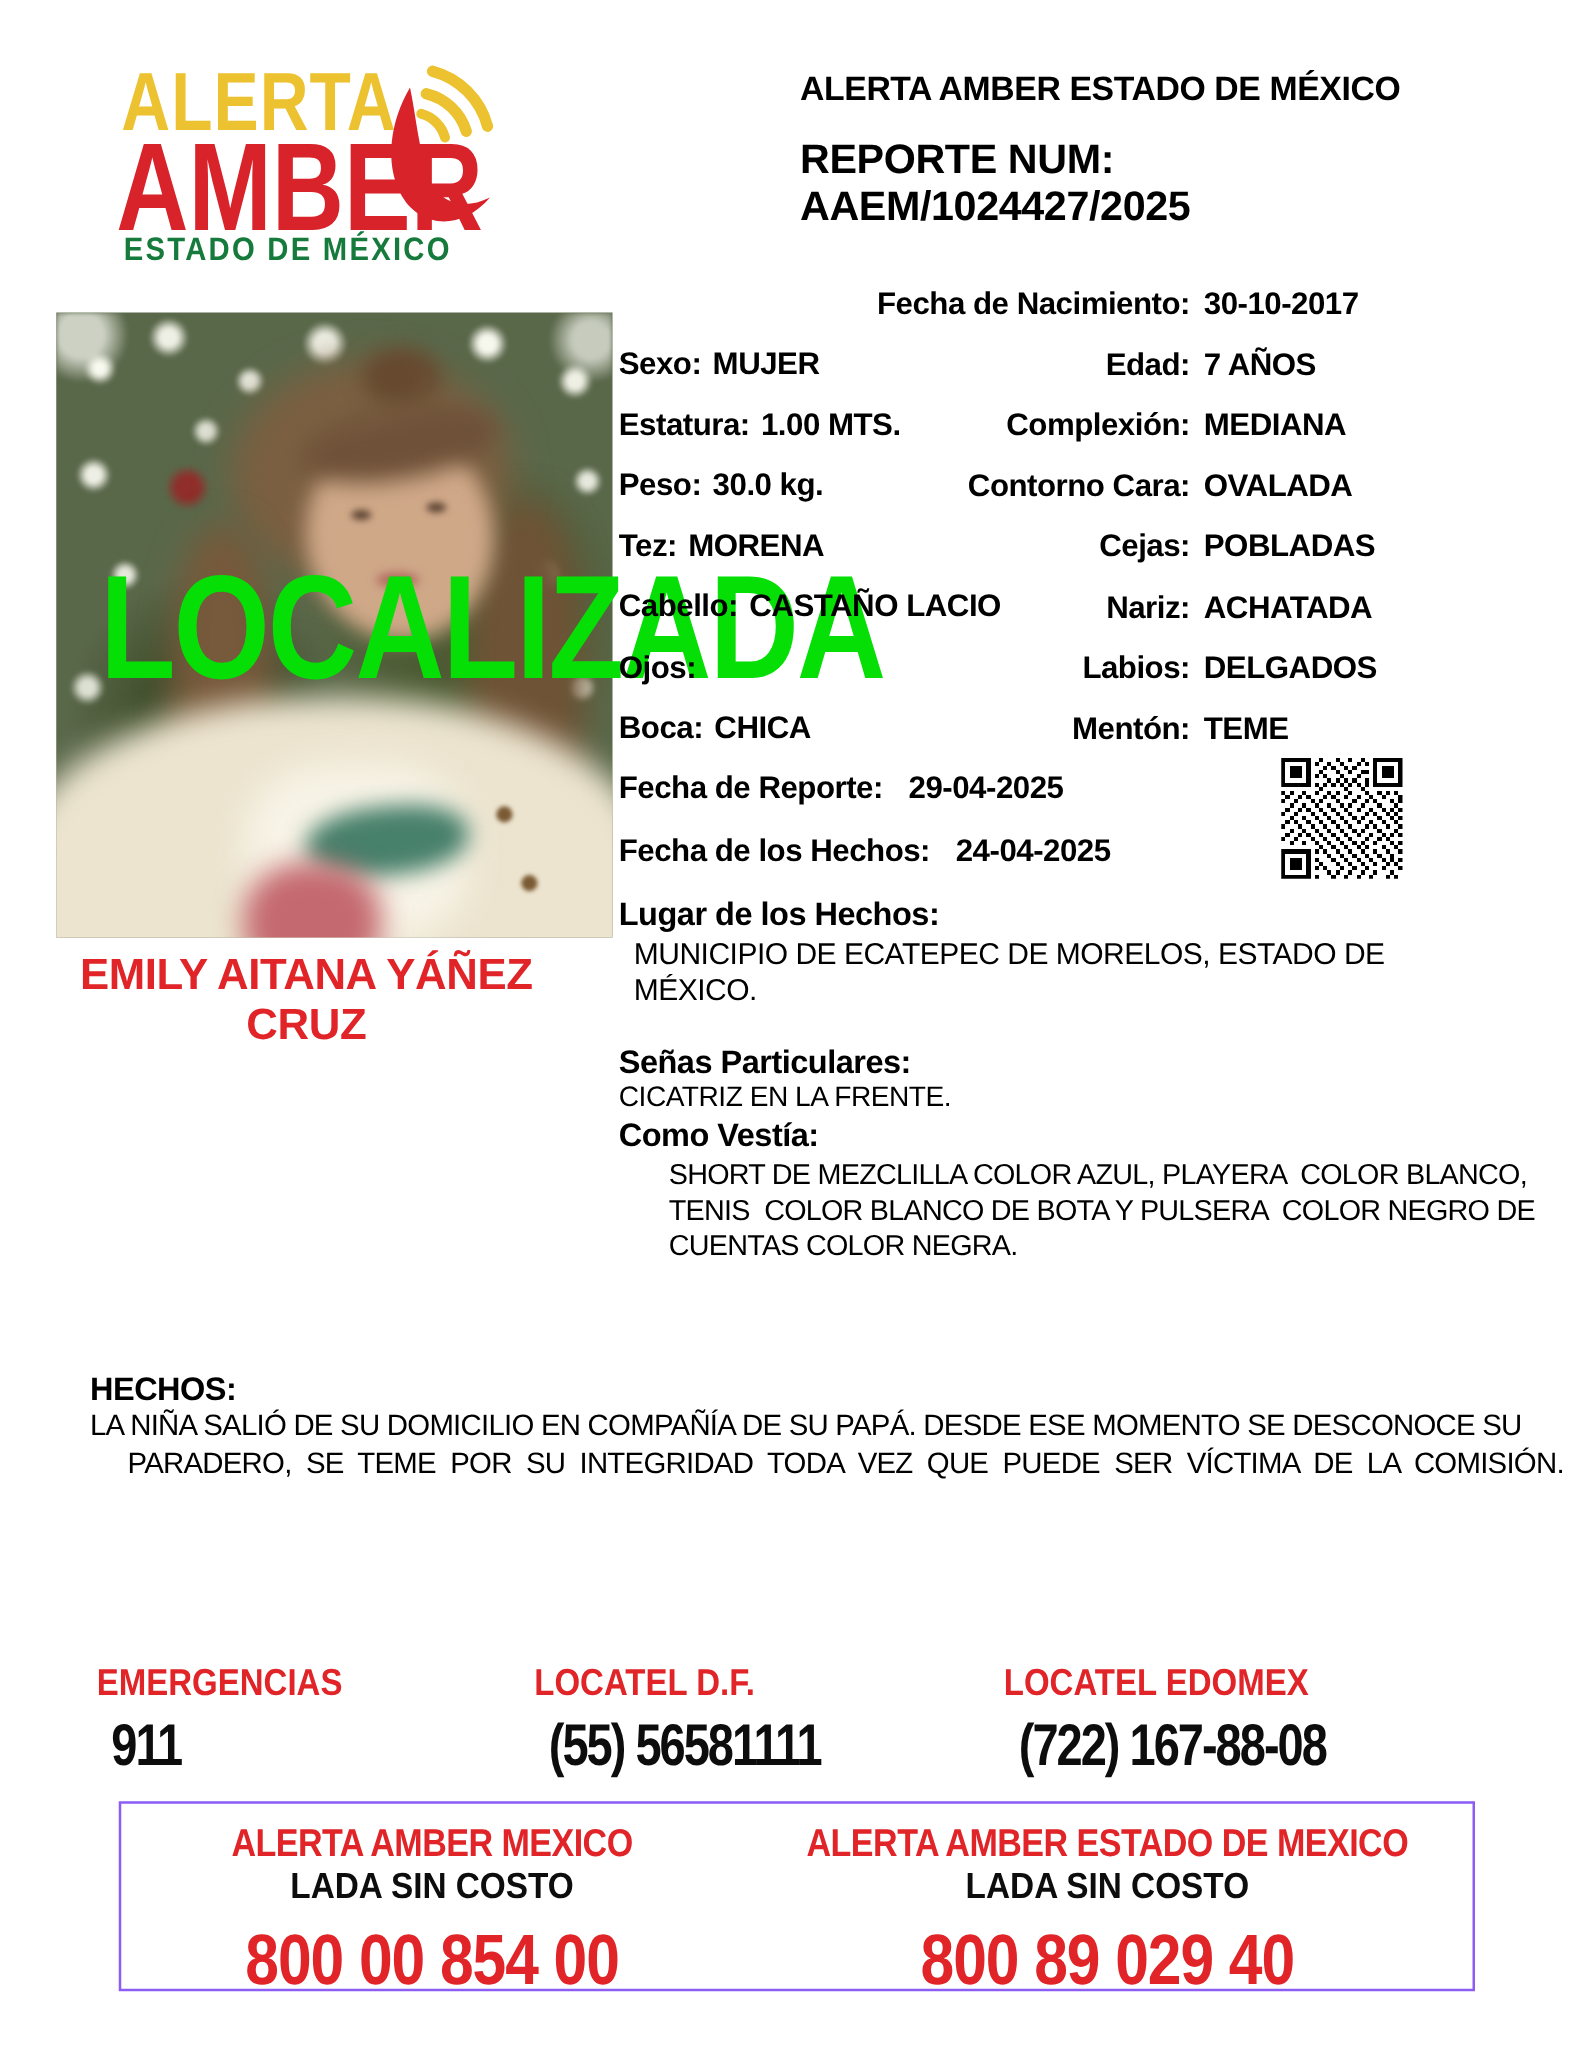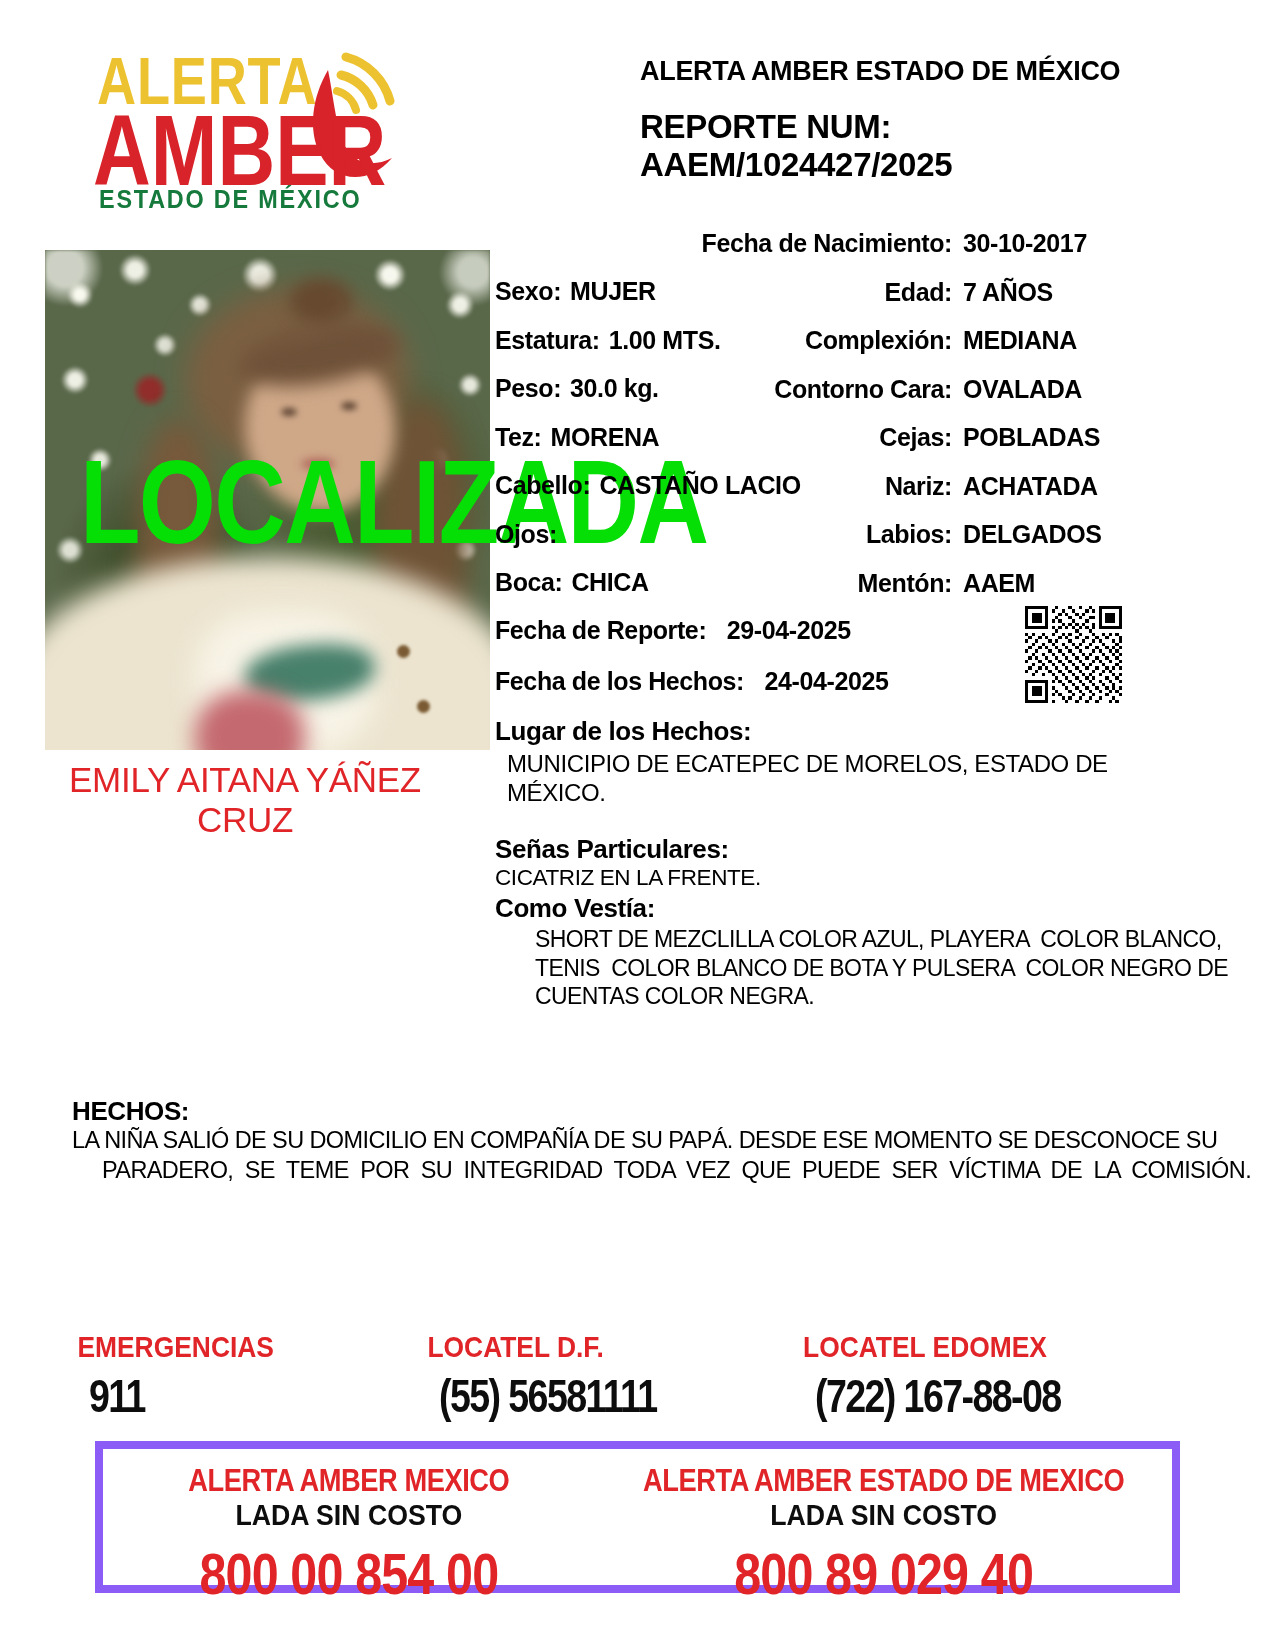--- a/index.html
+++ b/index.html
@@ -63,21 +63,21 @@
   .gpink{left:150px;top:440px;width:110px;height:95px;background:#c4696f;border-radius:45%;filter:blur(11px);}
   .btn{width:13px;height:13px;background:#7a5a33;border-radius:50%;filter:blur(1.5px);}
   .b1{left:352px;top:395px;} .b2{left:372px;top:450px;}
 
   
   .localizada{position:absolute;left:80px;top:452px;z-index:6;font-size:118px;line-height:100px;font-weight:bold;
               color:var(--localizada-green,#06df06);transform:scaleX(.84);transform-origin:left;white-space:nowrap;letter-spacing:-2px;}
 
   
   .name{position:absolute;left:40px;top:760px;width:410px;text-align:center;
-        color:var(--red,#e02428);font-weight:normal;font-size:35px;line-height:40px;letter-spacing:-.3px;}
+        color:var(--red,#e02428);font-weight:bold;font-size:35px;line-height:40px;letter-spacing:-.3px;}
 
   
   .fields{font-weight:bold;font-size:25px;letter-spacing:-.4px;white-space:nowrap;}
   .col-right{position:absolute;left:640px;top:230px;z-index:7;}
   .col-left {position:absolute;left:495px;top:278px;z-index:7;}
   .frow{height:48.5px;line-height:26px;display:flex;}
   .flabel{}
   .col-right .flabel{width:312px;text-align:right;}
   .col-right .fvalue{margin-left:11px;}
   .col-left .fvalue{margin-left:9px;}
@@ -101,21 +101,21 @@
   .spread{word-spacing:5.5px;margin-left:30px;}
 
   
   .contact{position:absolute;top:1330px;}
   .c1{left:60px;width:290px;} .c2{left:410px;width:290px;} .c3{left:785px;width:300px;}
   .c-label{color:var(--red,#e02428);font-weight:bold;font-size:30px;transform:scaleX(.88);transform-origin:center;white-space:nowrap;}
   .c-number{color:#0d0d0d;font-weight:bold;font-size:47px;margin-top:4px;letter-spacing:-2px;
             transform:scaleX(.8);transform-origin:center;white-space:nowrap;}
 
   
-  .fbox{position:absolute;left:95px;top:1441px;width:1085px;height:152px;border:8px solid #8b5cf6;
+  .fbox{position:absolute;left:95px;top:1441px;width:1085px;height:152px;border:2px solid #8b5cf6;
         display:flex;box-sizing:border-box;}
   .fcol{text-align:center;padding-top:14px;}
   .fcol1{flex:0 0 46%;} .fcol2{flex:0 0 54%;}
   .f-title{color:var(--red,#e02428);font-weight:bold;font-size:31px;letter-spacing:-.5px;
            transform:scaleX(.88);transform-origin:center;white-space:nowrap;}
   .f-sub{color:#0d0d0d;font-weight:bold;font-size:29px;margin-top:0;transform:scaleX(.92);transform-origin:center;white-space:nowrap;}
   .f-num{color:var(--red,#e02428);font-weight:bold;font-size:57px;margin-top:9px;letter-spacing:-1px;
          transform:scaleX(.85);transform-origin:center;white-space:nowrap;}
 </style>
 </head>
@@ -191,21 +191,21 @@
     <div class="frow">
       <span class="flabel">Nariz:</span>
       <span class="fvalue">ACHATADA</span>
     </div>
     <div class="frow">
       <span class="flabel">Labios:</span>
       <span class="fvalue">DELGADOS</span>
     </div>
     <div class="frow">
       <span class="flabel">Mentón:</span>
-      <span class="fvalue">AAEM</span>
+      <span class="fvalue">TEME</span>
     </div>
   </div>
 
   <div class="fields col-left">
     <div class="frow">
       <span class="flabel">Sexo:</span>
       <span class="fvalue">MUJER</span>
     </div>
     <div class="frow">
       <span class="flabel">Estatura:</span>

